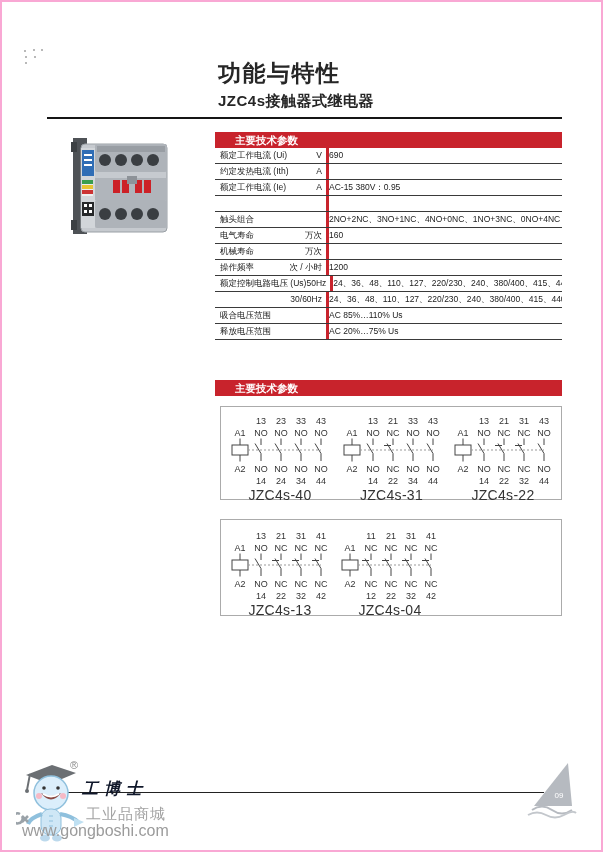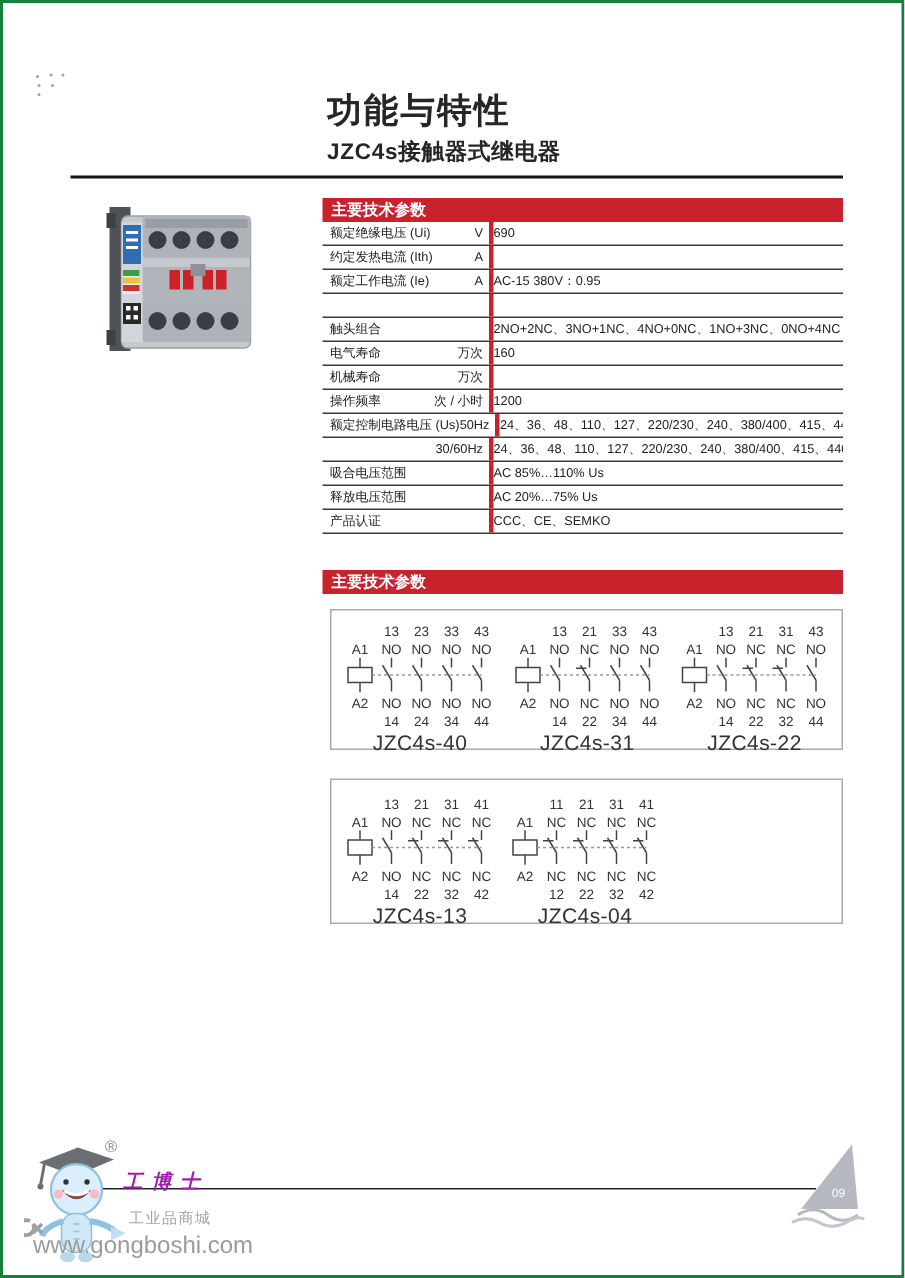--- a/index.html
+++ b/index.html
@@ -1,32 +1,32 @@
 <!DOCTYPE html>
 <html style="--red: #c8232c;"><head>
 <meta charset="utf-8">
 <style>
   * { margin:0; padding:0; box-sizing:border-box; }
   html,body { background:#fff; }
   body { font-family:"Liberation Sans", sans-serif; color:#222; }
   .page { position:relative; width:603px; height:852px; background:#fff;
-          border:2px solid #15803d; overflow:hidden; }
+          border:2px solid #f9a8d4; overflow:hidden; }
   .abs { position:absolute; }
 
   
   .title { left:216px; top:56px; font-size:23px; font-weight:bold; color:#262626; letter-spacing:1.5px; }
   .subtitle { left:216px; top:90px; font-size:15px; font-weight:bold; color:#262626; letter-spacing:.5px; }
   .title-rule { left:45px; top:115px; width:515px; height:2px; background:#151515; }
 
   .dots { left:20px; top:45px; width:30px; height:22px; opacity:.55; }
   .dots i { position:absolute; width:2px; height:2px; background:#555; border-radius:50%; }
 
   
   .red-bar { left:213px; width:347px; height:16px; background:var(--red,#c8232c);
-             color:#fff; font-size:10.5px; font-weight:bold; line-height:16px; padding-left:6px; }
+             color:#fff; font-size:10.5px; font-weight:bold; line-height:16px; padding-left:20px; }
   #red-bar-1 { top:130px; }
   #red-bar-2 { top:378px; }
 
   
   .spec-table { left:213px; top:146px; width:347px; font-size:8.5px; }
   .spec-row { display:flex; height:16px; border-bottom:1px solid #3a3a3a; align-items:stretch; }
   .cell-left { flex:0 0 111px; display:flex; justify-content:space-between;
                padding:0 4px 0 5px; line-height:15px; white-space:nowrap; color:#222; }
   .red-divider { flex:0 0 3px; background:var(--red,#c8232c); }
   .cell-value { flex:1; text-align:left; line-height:15px; white-space:nowrap;
@@ -37,23 +37,23 @@
   #diagram-box-0 { top:404px; height:94px; padding:7px 5px 0 6px; justify-content:space-between; }
   #diagram-box-1 { top:517px; height:97px; padding:9px 5px 0 6px; gap:4px; }
   .diagram { width:106px; }
   .diagram svg { display:block; }
   .diagram text { font-size:9px; fill:#333; }
   .diagram-label { text-align:center; font-size:14px; color:#333; margin-top:1px; letter-spacing:.3px; }
 
   
   .footer-rule { left:62px; top:790px; width:480px; height:1px; background:#222; }
   .reg-mark { left:68px; top:757px; font-size:11px; color:#8a8a8a; }
-  .brand-name { left:80px; top:777px; font-size:13px; font-weight:bold; font-style:italic;
-                font-family:Liberation Mono, monospace; color:#a21caf; letter-spacing:6px; }
-  .brand-tagline { left:84px; top:803px; font-size:10px; color:#a3a3a3; letter-spacing:1px; }
+  .brand-name { left:80px; top:777px; font-size:16px; font-weight:bold; font-style:italic;
+                font-family:Liberation Mono, monospace; color:#0f172a; letter-spacing:6px; }
+  .brand-tagline { left:84px; top:803px; font-size:15px; color:#a3a3a3; letter-spacing:1px; }
   .website { left:20px; top:820px; font-size:16px; color:#9b9b9b; }
 </style>
 </head>
 <body>
 
 <div class="page">
 
   <div class="abs dots">
     <i style="left:2px;top:3px"></i>
       <i style="left:11px;top:2px"></i>
@@ -103,21 +103,21 @@
       <rect x="30" y="70" width="3" height="3" fill="#fff"></rect>
     <rect x="25" y="76" width="3" height="3" fill="#fff"></rect>
       <rect x="30" y="76" width="3" height="3" fill="#fff"></rect>
   </svg>
 
   <div id="red-bar-1" class="abs red-bar">主要技术参数</div>
   <div class="abs spec-table">
     <div>
         <div class="spec-row">
           <div class="cell-left">
-            <span>额定绝缘电压 (Ui)</span>
+            <span>额定工作电流 (Ui)</span>
             <span>V</span>
           </div>
           <div class="red-divider"></div>
           <div class="cell-value">690</div>
         </div>
         <div class="spec-row">
           <div class="cell-left">
             <span>约定发热电流 (Ith)</span>
             <span>A</span>
           </div>
@@ -193,28 +193,20 @@
           <div class="red-divider"></div>
           <div class="cell-value">AC 85%…110% Us</div>
         </div>
         <div class="spec-row">
           <div class="cell-left">
             <span>释放电压范围</span>
             <span></span>
           </div>
           <div class="red-divider"></div>
           <div class="cell-value">AC 20%…75% Us</div>
-        </div>
-        <div class="spec-row">
-          <div class="cell-left">
-            <span>产品认证</span>
-            <span></span>
-          </div>
-          <div class="red-divider"></div>
-          <div class="cell-value">CCC、CE、SEMKO</div>
         </div>
       </div>
   </div>
 
   <div id="red-bar-2" class="abs red-bar">主要技术参数</div>
   <div id="diagram-box-0" class="abs diagram-box">
       <div class="diagram">
         <svg width="106" height="72" viewBox="0 0 106 72">
           <text x="13" y="22" text-anchor="middle">A1</text>
           <line x1="13" y1="24.5" x2="13" y2="31" stroke="#444" stroke-width="1"></line>

